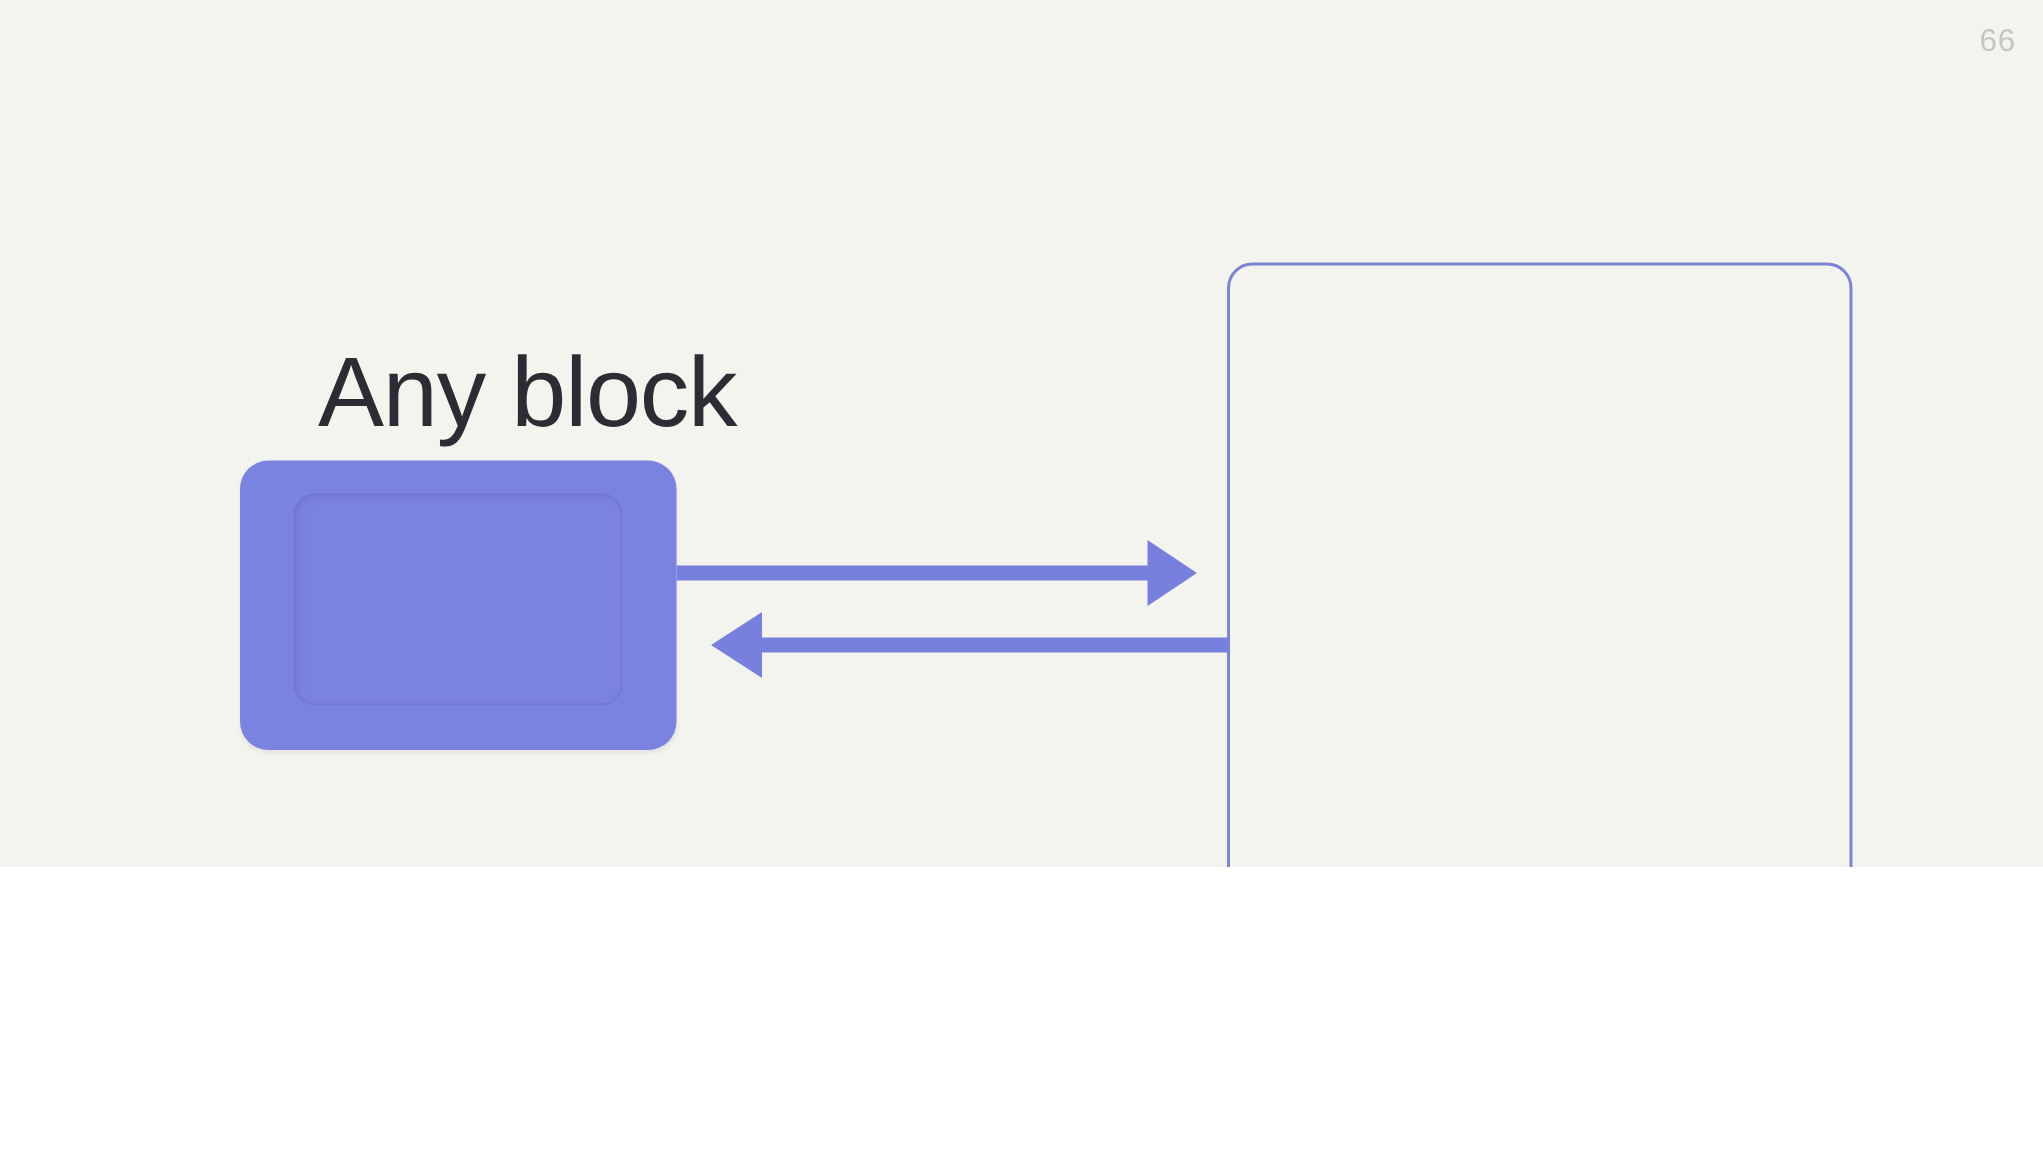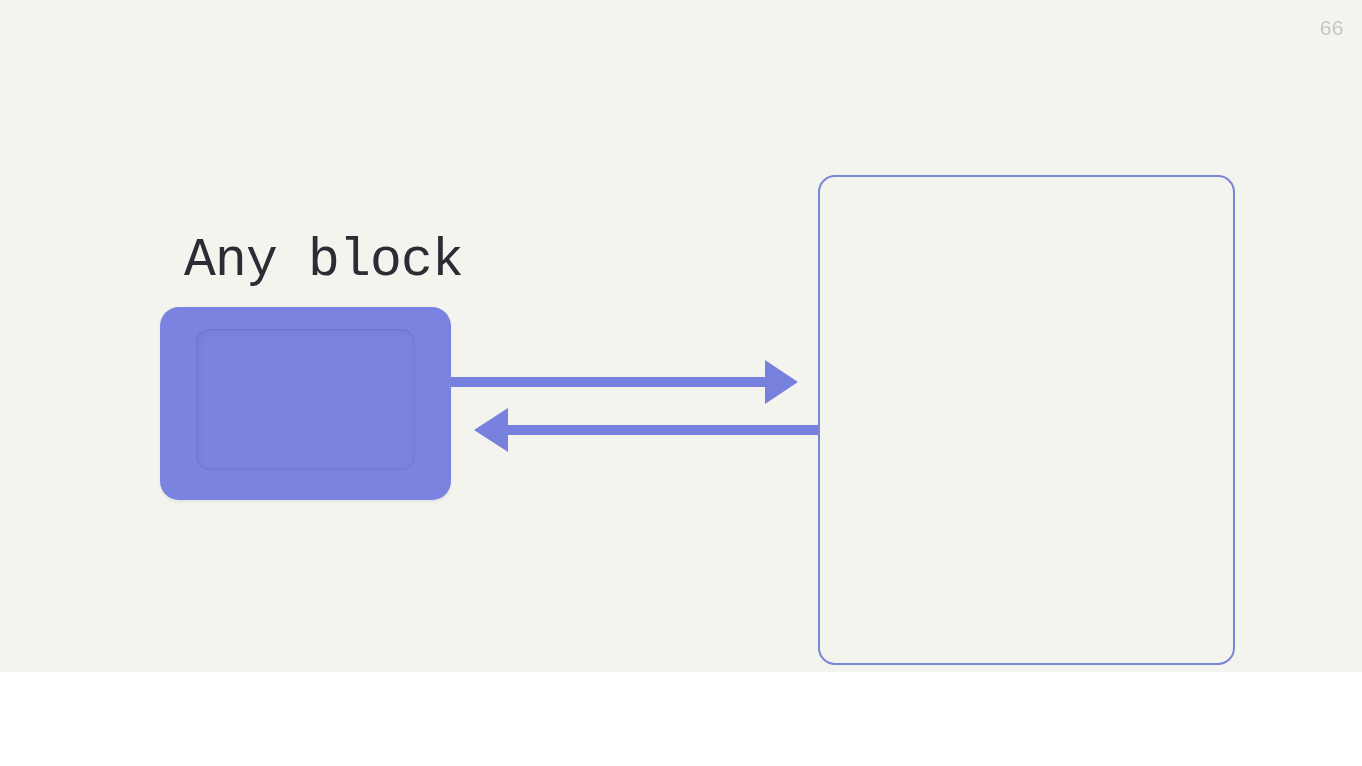--- a/index.html
+++ b/index.html
@@ -8,21 +8,21 @@
   }
   body {
     width: 1362px;
     height: 766px;
     overflow: hidden;
     font-family: "Liberation Sans", sans-serif;
   }
   #slide {
     position: relative;
     width: 1362px;
-    height: 672px;
+    height: 578px;
     background: #f4f4ef;
     overflow: hidden;
   }
 
   
   .page-number {
     position: absolute;
     top: 16px;
     right: 18px;
     font-size: 21px;
@@ -35,25 +35,24 @@
   
   .caption {
     position: absolute;
     color: #2c2c34;
     font-family: "Liberation Sans", sans-serif;
     font-weight: 400;
     white-space: nowrap;
     letter-spacing: -0.8px;
   }
   #block-caption {
-    left: 184px;
+    left: 212px;
     top: 230px;
-    font-size: 53px;
+    font-size: 66px;
     line-height: 62px;
-    font-family: Liberation Mono, monospace;
   }
   #app-caption {
     left: 804px;
     top: 92px;
     font-size: 55px;
     line-height: 64px;
   }
 
   
   .block-shape {

